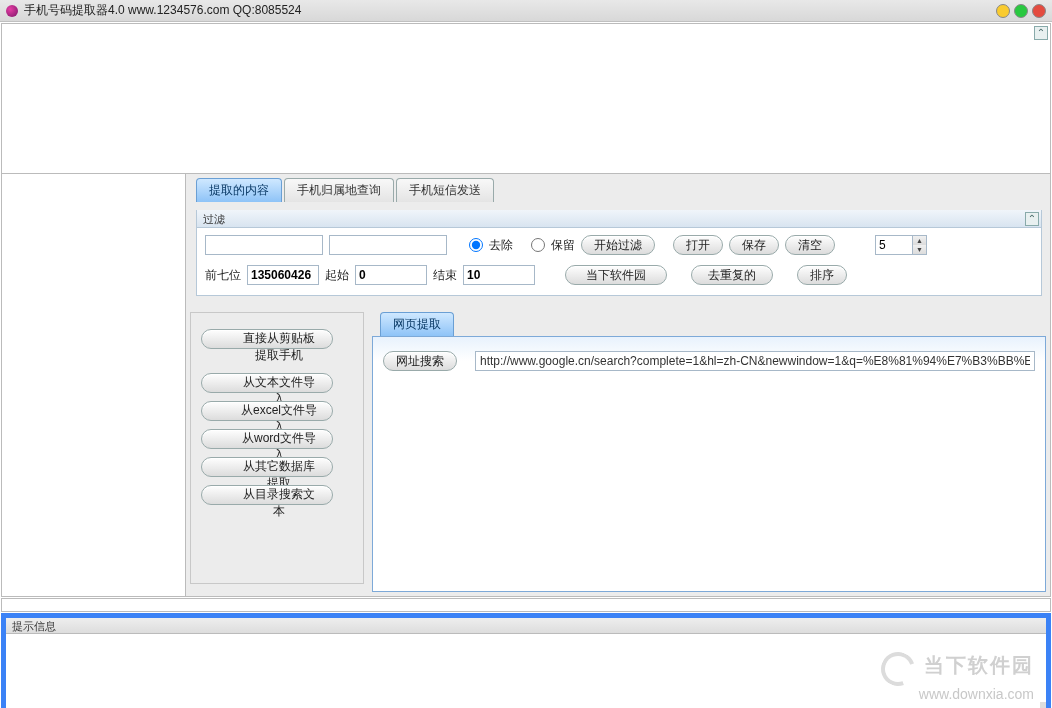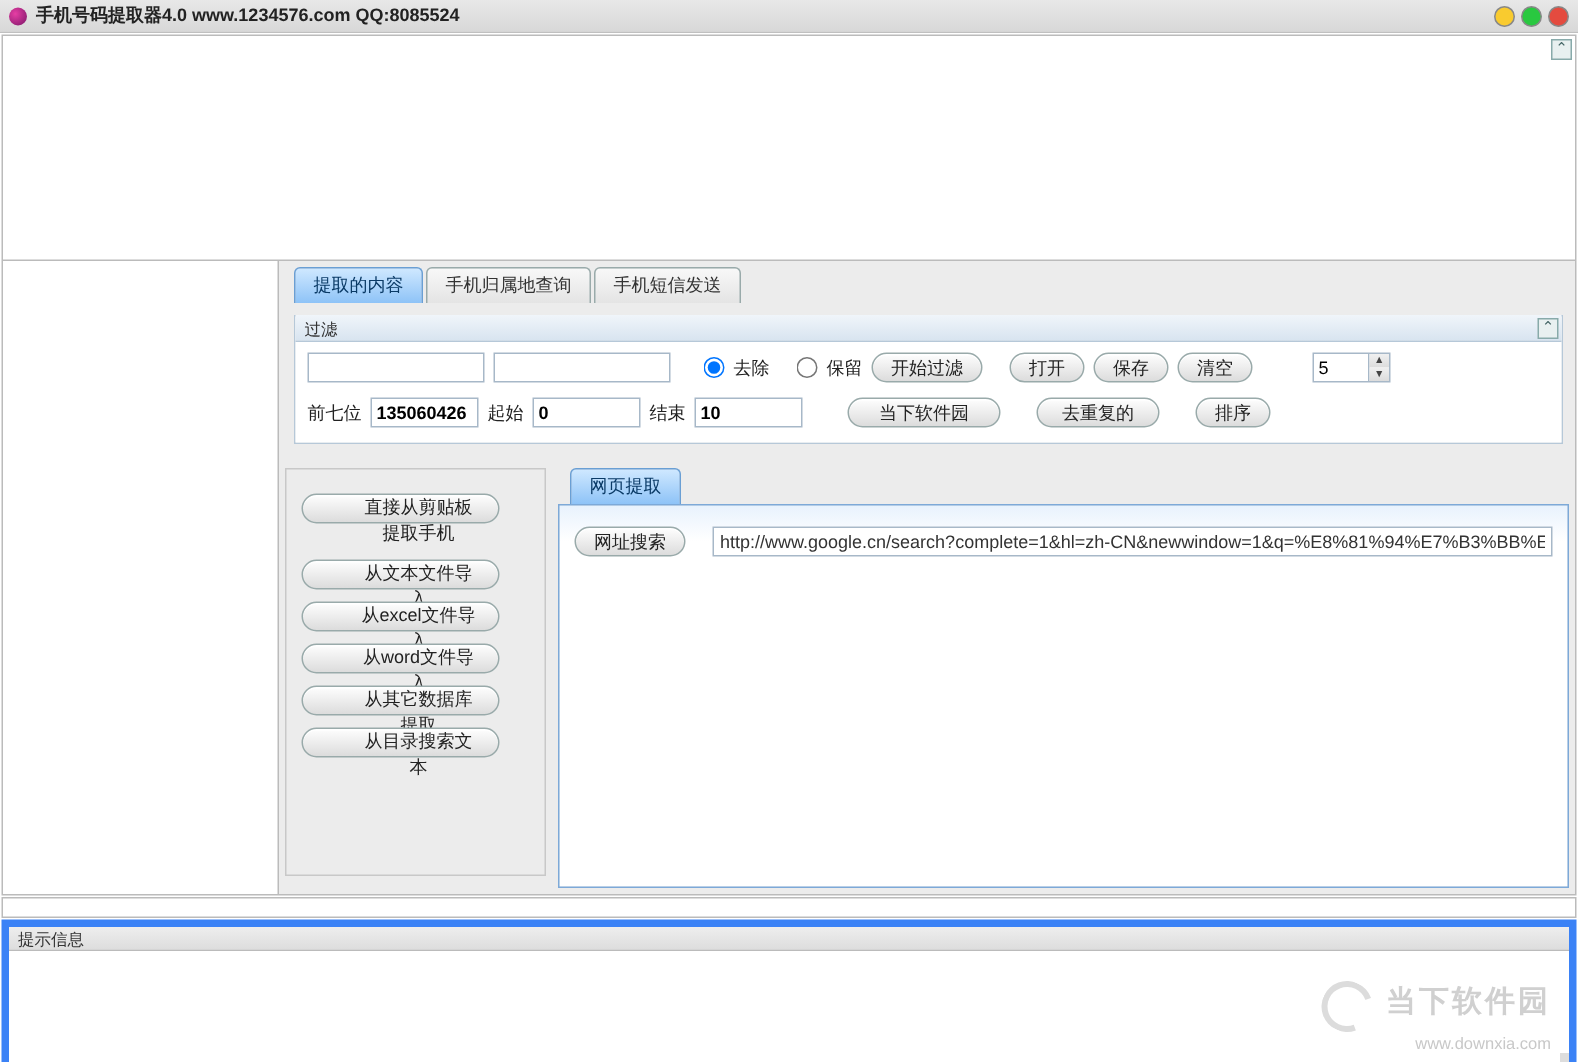--- a/index.html
+++ b/index.html
@@ -1,20 +1,20 @@
 <!DOCTYPE html>
 <html><head>
 <meta charset="utf-8">
 <style>
 * { margin: 0; padding: 0; box-sizing: border-box; font-family: "Microsoft YaHei", Arial, sans-serif; font-size: 12px; }
 body { background: #fff; width: 1052px; height: 708px; overflow: hidden; }
 
 .titlebar { height: 22px; background: linear-gradient(#e8e8e8, #d8d8d8); border-bottom: 1px solid #c0c0c0; display: flex; align-items: center; padding: 0 6px; }
 .titlebar .app-icon { width: 12px; height: 12px; border-radius: 50%; background: radial-gradient(circle at 35% 35%, #e63ea4, #7b1668); margin-right: 6px; }
-.titlebar .title { font-weight: bold; color: #222; flex: 1; }
+.titlebar .title { font-weight: normal; color: #222; flex: 1; }
 .win-ctrls { display: flex; gap: 4px; }
 .win-ctrls span { width: 14px; height: 14px; border-radius: 50%; border: 1px solid #888; display: inline-block; }
 .dot-y { background: #f9cb2f; } .dot-g { background: #29c840; } .dot-r { background: #e44b3f; }
 
 .workspace { display: flex; flex-direction: column; height: 574px; border: 1px solid #bbb; margin: 1px; }
 .top-panel { height: 150px; border-bottom: 1px solid #bbb; position: relative; background: #fff; }
 .collapse-btn { position: absolute; right: 2px; top: 2px; width: 14px; height: 14px; border: 1px solid #8aa; background: #e8f0f0; text-align: center; line-height: 11px; font-size: 10px; color: #466; cursor: pointer; }
 
 .lower { flex: 1; display: flex; }
 .left-panel { width: 184px; border-right: 1px solid #bbb; background: #fff; }
@@ -49,21 +49,21 @@
 .web-row input { flex:1; height:20px; border:1px solid #a7b8c8; padding:1px 4px; color:#333;}
 
 .content-area { display:flex; gap:8px; flex:1;}
 
 .bottom-bar { height: 14px; border: 1px solid #bbb; margin: 1px; background:#fff;}
 .status-group { margin: 1px; border:5px solid #3b82f6; }
 .status-group .sg-head { height:16px; background:linear-gradient(#eee,#ddd); padding:1px 6px; font-size:11px; color:#333; border-bottom:1px solid #bbb;}
 .status-group .sg-body { height: 74px; background:#fff; position:relative;}
 .watermark { position:absolute; right:12px; bottom:6px; text-align:right; color:#d0d0d0; }
 .watermark .wm1{ font-size:20px; font-weight:bold; letter-spacing:2px;}
-.watermark .wm2{ font-size:11px; color:#c8c8c8;}
+.watermark .wm2{ font-size:14px; color:#c8c8c8;}
 .wm-logo{ display:inline-block; width:34px; height:34px; border:4px solid #dcdcdc; border-radius:50%; border-right-color:transparent; transform:rotate(25deg); vertical-align:middle; margin-right:6px;}
 .scroll-sliver{ position:absolute; right:0; bottom:0; width:6px; height:6px; background:#ddd;}
 </style>
 </head>
 <body>
 
 <div class="titlebar">
   <span class="app-icon"></span>
   <span class="title">手机号码提取器4.0  www.1234576.com QQ:8085524</span>
   <div class="win-ctrls">

